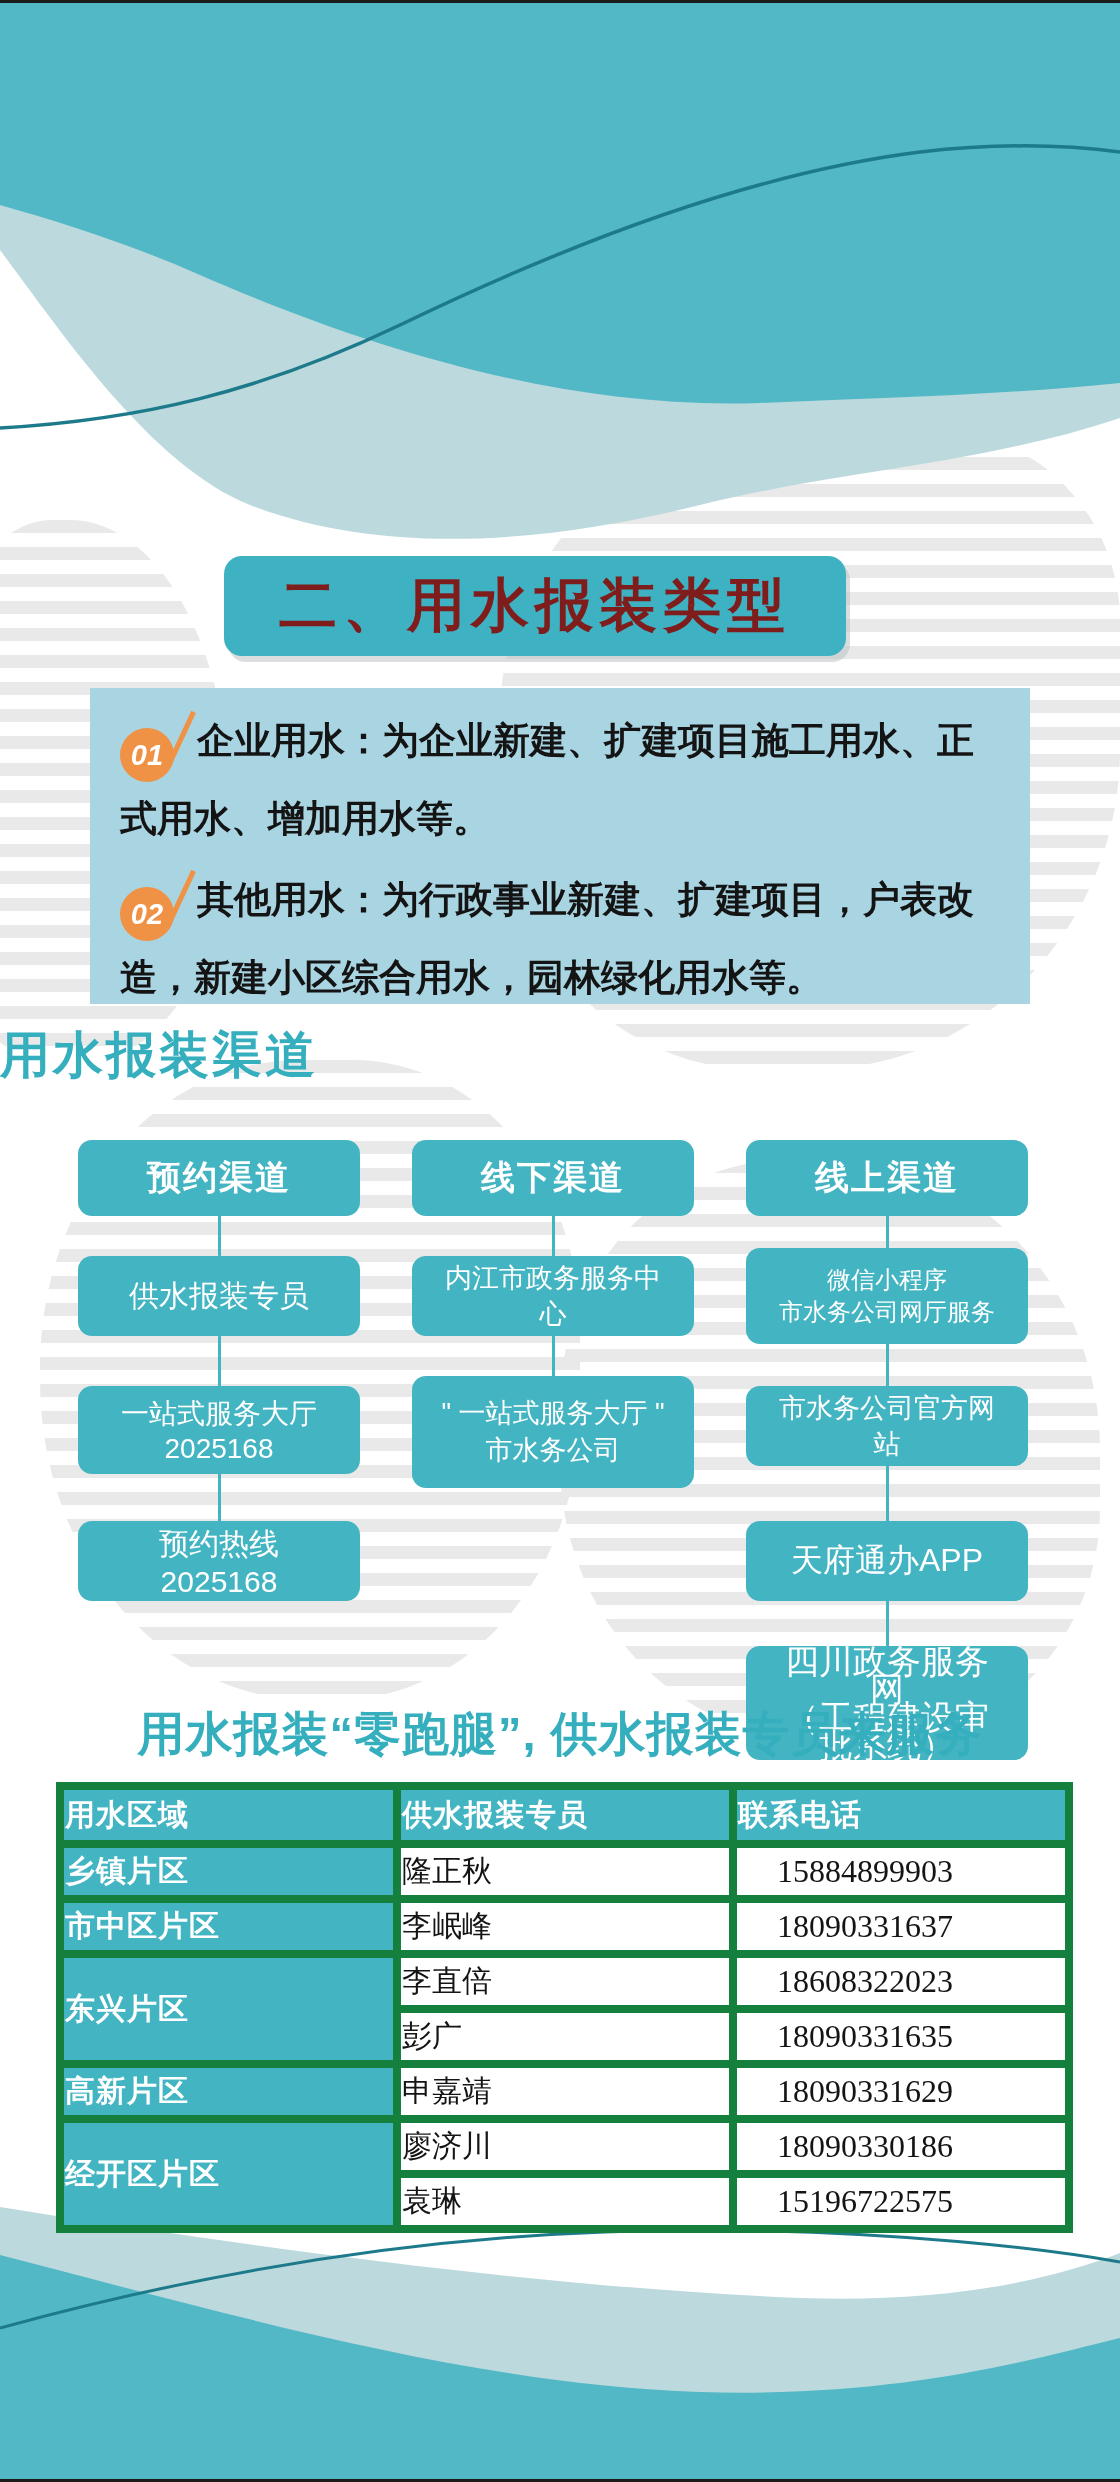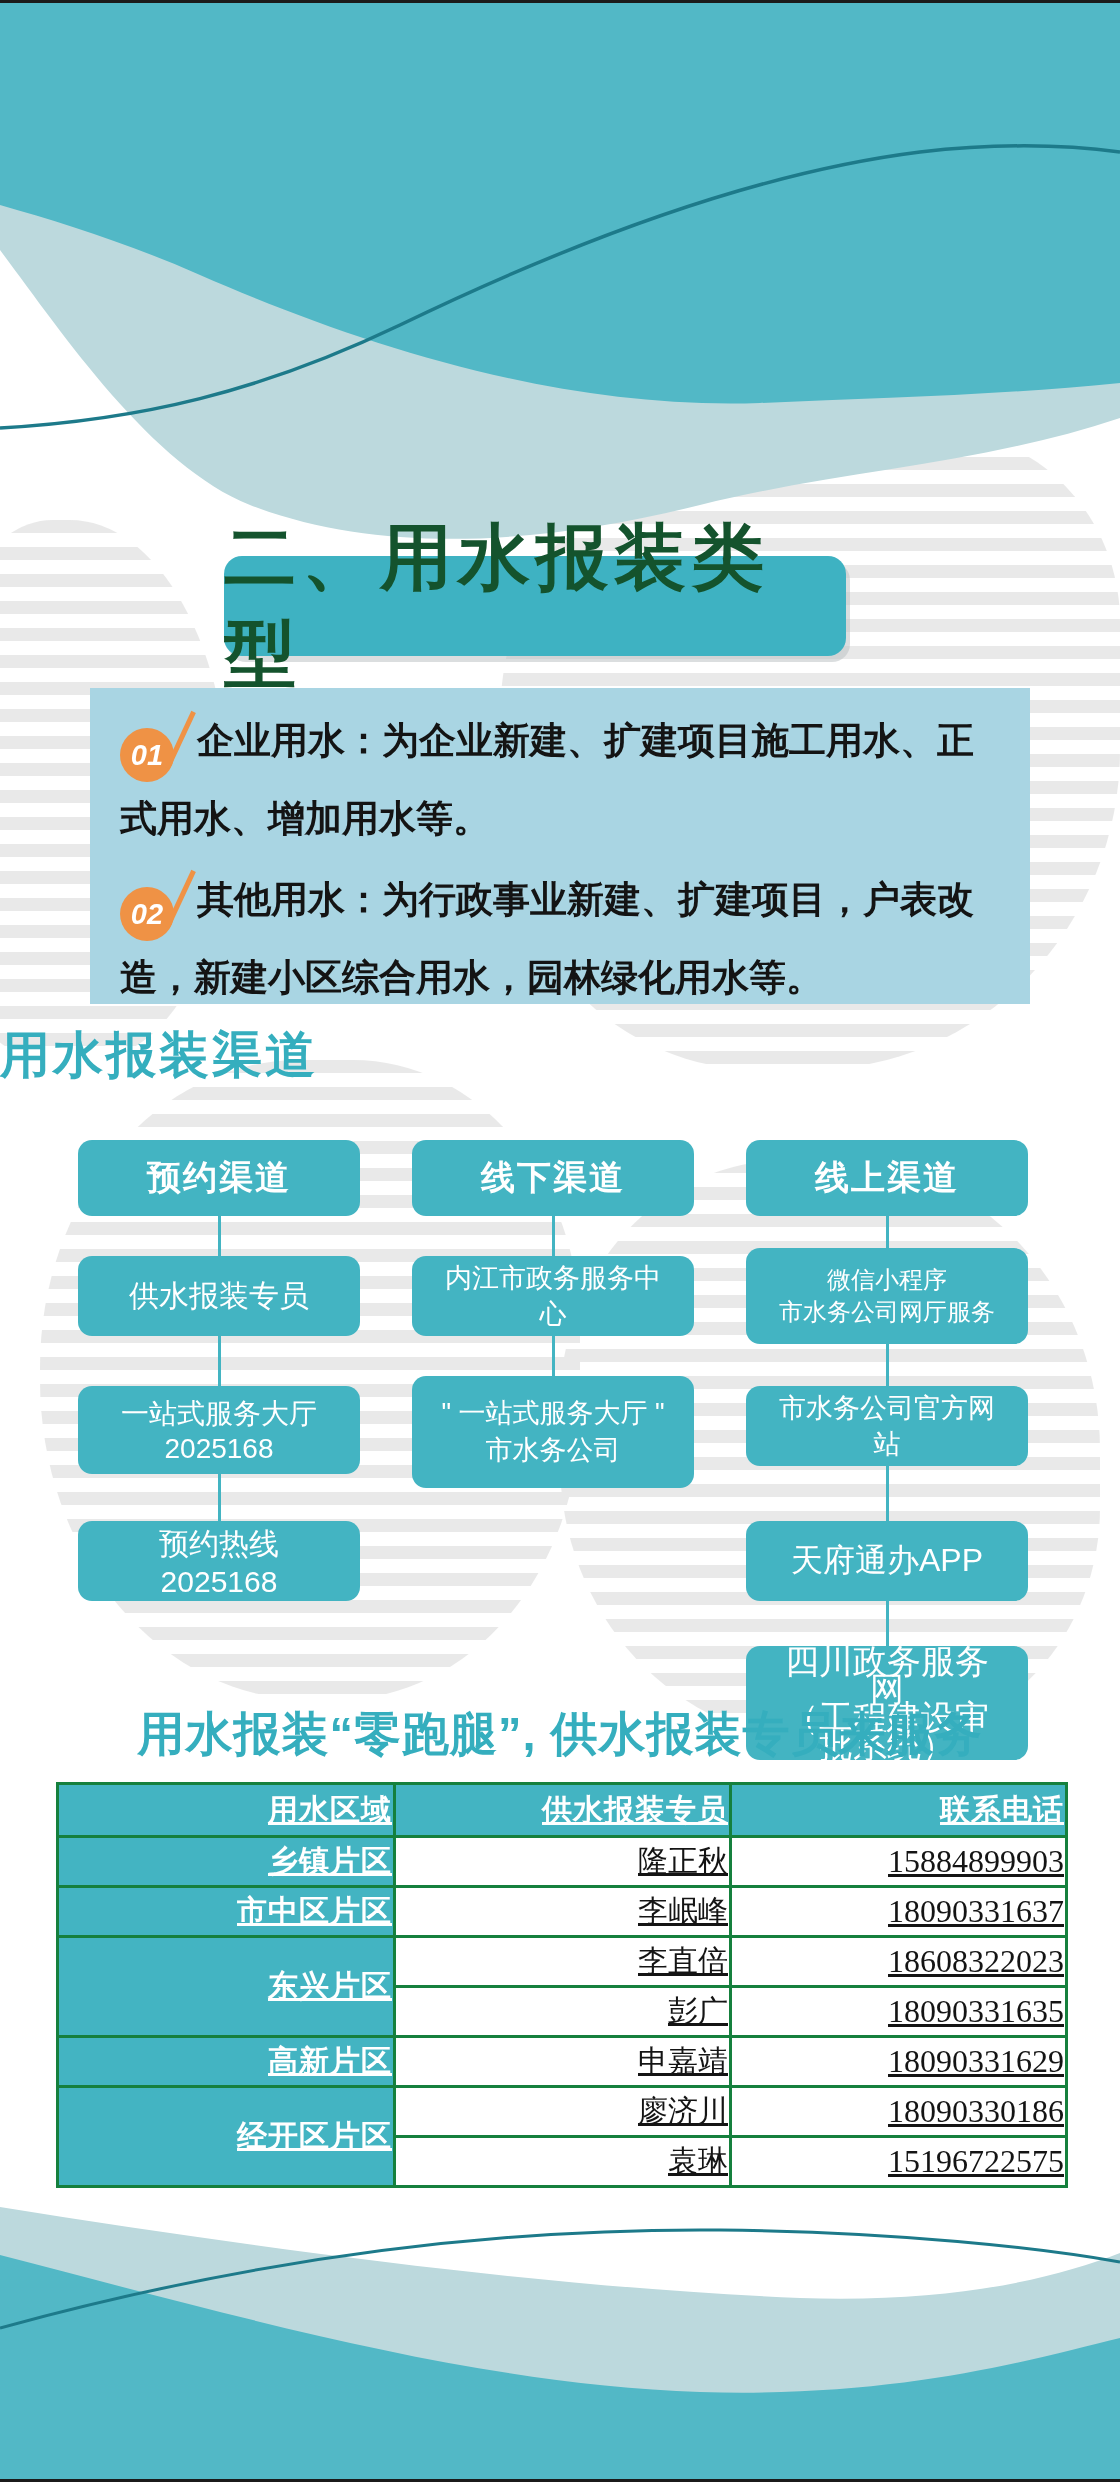--- a/index.html
+++ b/index.html
@@ -13,22 +13,22 @@
     background:repeating-linear-gradient(180deg,#e9e9e9 0 13px,rgba(255,255,255,0) 13px 27px);}
   .blob-a{left:500px;top:430px;width:620px;height:640px;border-radius:45% 30% 50% 42%;}
   .blob-b{left:-70px;top:520px;width:300px;height:540px;border-radius:42% 55% 48% 40%;}
   .blob-c{left:40px;top:1060px;width:540px;height:640px;border-radius:48% 42% 45% 50%;}
   .blob-d{left:560px;top:1160px;width:540px;height:580px;border-radius:42% 50% 40% 48%;}
 
   svg.decor{position:absolute;left:0;z-index:1;display:block;}
 
   
   #title-bar{position:absolute;left:224px;top:556px;width:622px;height:100px;background:#3eb2c2;
-    border-radius:18px;display:flex;align-items:center;justify-content:center;color:#14532d;
-    font-size:72px;font-weight:bold;letter-spacing:6px;z-index:2;box-shadow:4px 6px 0 rgba(190,195,197,.55);}
+    border-radius:18px;display:flex;align-items:center;justify-content:center;color:#7f1d1d;
+    font-size:58px;font-weight:bold;letter-spacing:6px;z-index:2;box-shadow:4px 6px 0 rgba(190,195,197,.55);}
 
   
   #info-box{position:absolute;left:90px;top:688px;width:940px;height:316px;background:#a9d5e3;
     z-index:2;box-sizing:border-box;padding:8px 22px 0 22px;}
   .info-item{font-size:37px;line-height:73px;color:#141414;font-weight:600;margin:8px;}
   .info-lead{font-weight:800;}
   .num-badge{display:inline-block;width:54px;height:54px;border-radius:50%;background:#ef9245;
     color:#ffffff;font-size:29px;font-weight:bold;font-style:italic;text-align:center;line-height:54px;
     vertical-align:-12px;}
   .badge-slash{display:inline-block;width:5px;height:62px;background:#ef9245;transform:rotate(25deg);
@@ -44,21 +44,21 @@
   .flow-header{font-size:34px;font-weight:bold;letter-spacing:2px;}
   .conn{position:absolute;width:3px;background:#43b4c2;}
 
   
   #service-heading{position:absolute;left:0;top:1703px;width:1120px;text-align:center;font-size:47px;
     font-weight:bold;color:#35aebe;letter-spacing:1px;z-index:2;}
 
   
   #contact-table{position:absolute;left:56px;top:1782px;width:1009px;z-index:2;border-collapse:collapse;
     table-layout:fixed;}
-  #contact-table th,#contact-table td{border:3px solid #15803d;text-align:right;vertical-align:middle;text-decoration:underline;}
+  #contact-table th,#contact-table td{border:8px solid #15803d;text-align:left;vertical-align:middle;}
   #contact-table th{background:#43b4c2;color:#ffffff;font-size:30px;font-weight:bold;height:48px;letter-spacing:1px;}
   #contact-table td{height:45px;background:#ffffff;color:#141414;font-size:30px;}
   #contact-table td.region-cell{background:#43b4c2;color:#ffffff;font-weight:bold;letter-spacing:1px;}
   #contact-table td.phone-cell{font-family:"Liberation Serif","DejaVu Serif",serif;font-size:32px;padding-left:40px;}
 </style>
 </head>
 <body>
 
 <div class="page">
   <div class="page-top-line"></div>

